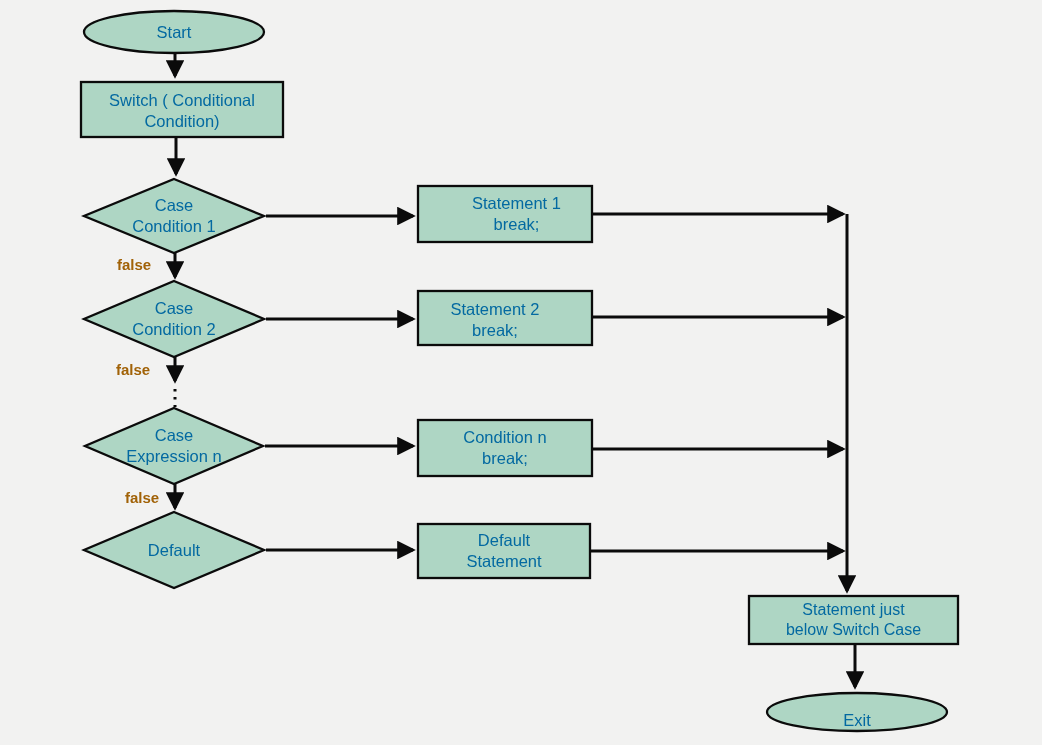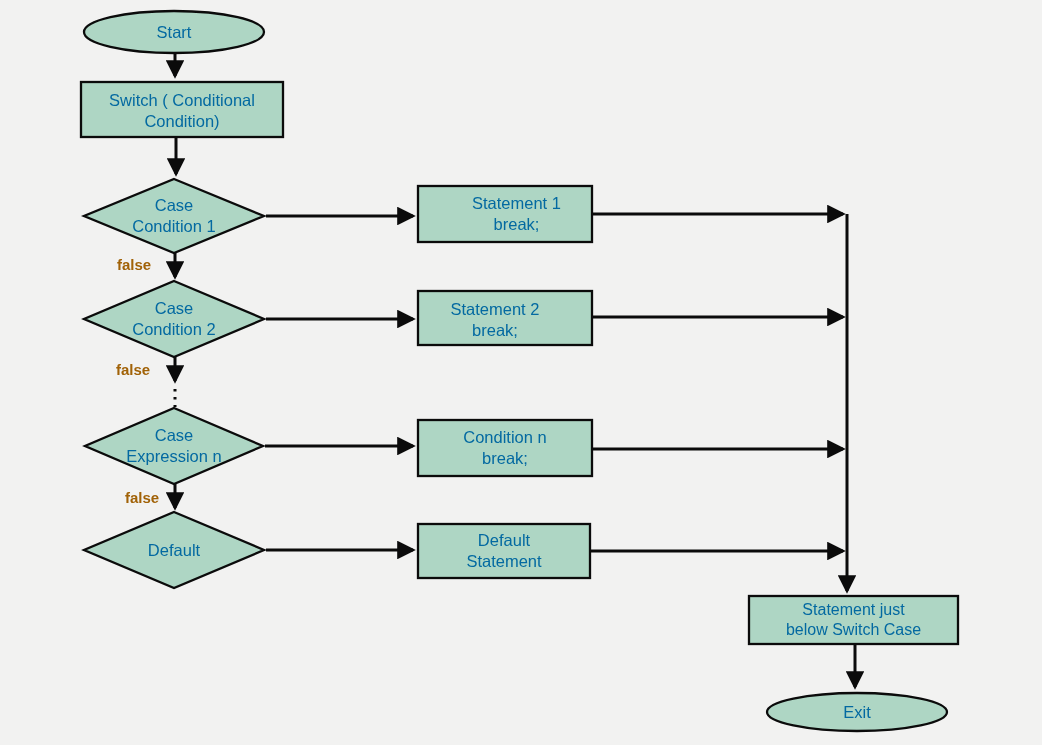--- a/index.html
+++ b/index.html
@@ -156,21 +156,21 @@
   <div class="node-label" style="left:418px; top:524px; width:172px; height:54px;">
     <span>Default</span>
     <span>Statement</span>
   </div>
 
   <div class="node-label" style="left:749px; top:596px; width:209px; height:48px; font-size:16px; line-height:20px;border-radius:24px;">
     <span>Statement just</span>
     <span>below Switch Case</span>
   </div>
 
-  <div class="node-label" style="left:767px; top:693px; width:180px; height:38px;">
+  <div class="node-label" style="left:767px; top:693px; width:180px; height:38px;justify-content:flex-end;">
     <span>Exit</span>
   </div>
 
   <div class="false-label" style="left:117px; top:257px;">false</div>
   <div class="false-label" style="left:116px; top:362px;">false</div>
   <div class="false-label" style="left:125px; top:490px;">false</div>
 
 </div>
 
 </body></html>

